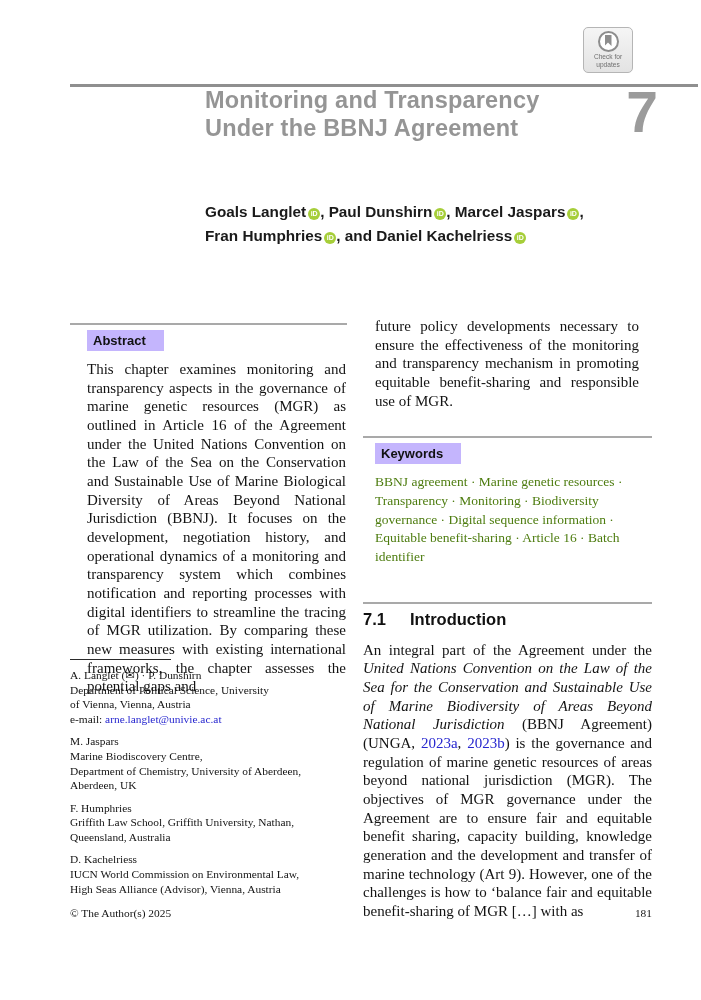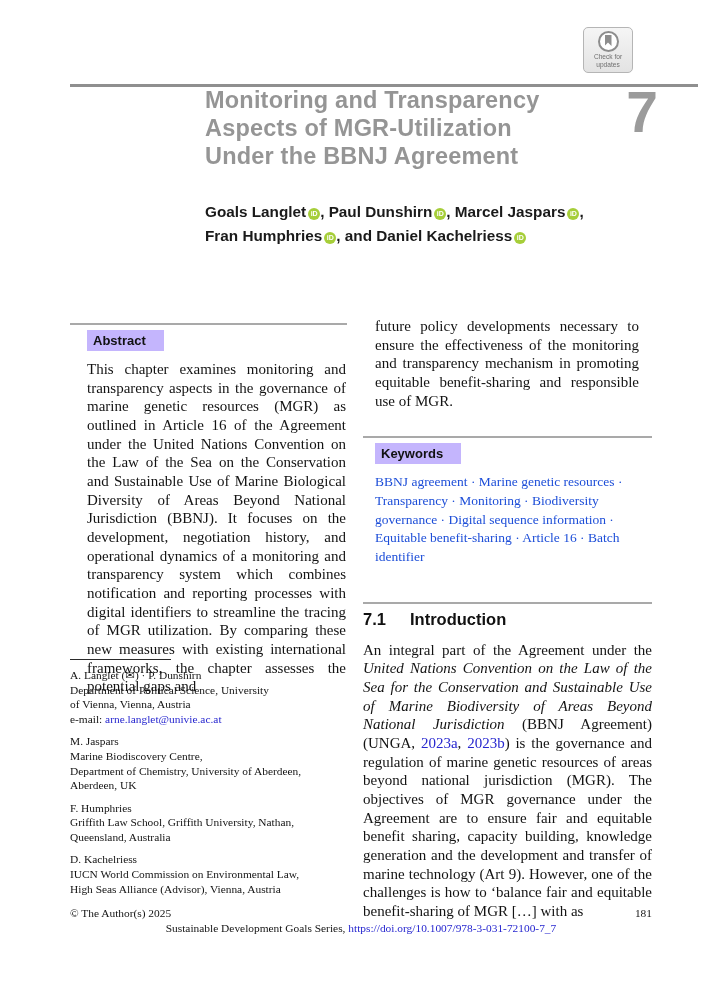--- a/index.html
+++ b/index.html
@@ -57,21 +57,21 @@
     display:inline-block; background:#c4b5fd; color:#111111;
     font-family:"Liberation Sans", sans-serif; font-weight:bold; font-size:13px;
     line-height:15px; padding:3px 18px 3px 6px; margin-top:5px;
   }
   .abstract-inner { margin-left:17px; width:259px; }
   .body-text {
     font-size:15px; line-height:18.65px; text-align:justify; color:#131313;
   }
   .abstract-text { margin-top:9px; }
   .kw-inner { margin-left:12px; width:266px; }
-  .kw-text { margin-top:9px; font-size:13.5px; line-height:18.7px; color:#1d4ed8; }
+  .kw-text { margin-top:9px; font-size:13.5px; line-height:18.7px; color:#4d7c0f; }
   .abstract-cont { margin-left:12px; width:264px; }
   .kw-rule  { margin-top:26px; }
   .sec-rule { margin-top:35px; }
   .sec-heading {
     margin-top:6px; font-family:"Liberation Sans", sans-serif; font-weight:bold;
     font-size:16.5px; color:#111111;
   }
   .sec-num { display:inline-block; width:47px; }
   .intro-text { margin-top:12px; }
 
@@ -101,21 +101,20 @@
       <div class="badge-bookmark"></div>
     </div>
     <div class="badge-text">Check for</div>
     <div class="badge-text">updates</div>
   </div>
 
   <div class="top-rule"></div>
 
   <div class="title-block">
     <div>Monitoring and Transparency</div>
-    <div>Aspects of MGR-Utilization</div>
     <div>Under the BBNJ Agreement</div>
   </div>
   <div class="chapter-number">7</div>
 
   <div class="authors"><span>Goals Langlet</span><span class="orcid">iD</span><span>, </span><span>Paul Dunshirn</span><span class="orcid">iD</span><span>, </span><span>Marcel Jaspars</span><span class="orcid">iD</span><span>,</span><br><span>Fran Humphries</span><span class="orcid">iD</span><span>, and </span><span>Daniel Kachelriess</span><span class="orcid">iD</span></div>
 
   <div class="col-left">
     <div class="rule"></div>
     <div class="abstract-inner">
       <div class="label-box">Abstract</div>
@@ -147,16 +146,15 @@
       <span class="sec-num">7.1</span><span>Introduction</span>
     </div>
     <div class="body-text intro-text"><span>An integral part of the Agreement under the </span><span class="it">United Nations Convention on the Law of the Sea for the Conservation and Sustainable Use of Marine Biodiversity of Areas Beyond National Jurisdiction</span><span> (BBNJ Agreement) (UNGA, </span><span class="lnk">2023a</span><span>, </span><span class="lnk">2023b</span><span>) is the governance and regulation of marine genetic resources of areas beyond national jurisdiction (MGR). The objectives of MGR governance under the Agreement are to ensure fair and equitable benefit sharing, capacity building, knowledge generation and the development and transfer of marine technology (Art 9). However, one of the challenges is how to ‘balance fair and equitable benefit-sharing of MGR […] with as</span></div>
   </div>
 
   <div class="footer">
     <div class="footer-line1">
       <span>© The Author(s) 2025</span>
       <span>181</span>
     </div>
-    <div><span>Sustainable Development Goals Series, </span><span class="lnk">https://doi.org/10.1007/978-3-031-72100-7_7</span></div>
   </div>
 
 </div>
 
 </body></html>

